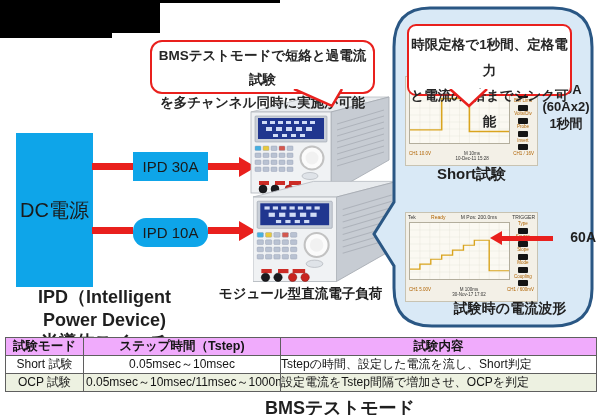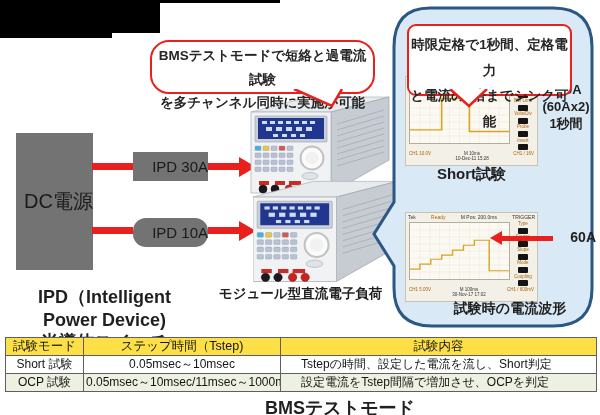--- a/index.html
+++ b/index.html
@@ -2,31 +2,31 @@
 <html><head>
 <meta charset="utf-8">
 <style>
   html,body{margin:0;padding:0;background:#fff;}
   .canvas{position:relative;width:600px;height:415px;background:#fff;overflow:hidden;
           font-family:"Liberation Sans","DejaVu Sans",sans-serif;color:#1a1a1a;}
   .abs{position:absolute;}
   
   .blackbar{background:#000;}
   
-  .flowbox{background:#737373;display:flex;align-items:center;justify-content:flex-end;}
-  .dc-box{left:16px;top:133px;width:77px;height:137px;font-size:20px;}
+  .flowbox{background:#0ea5e9;display:flex;align-items:center;justify-content:center;}
+  .dc-box{left:16px;top:133px;width:77px;height:154px;font-size:20px;}
   .ipd-box{width:75px;height:29px;font-size:15px;}
   
   .rline{background:#e9201d;height:7px;}
   .ahead-r{width:0;height:0;border-top:10px solid transparent;border-bottom:10px solid transparent;border-left:17px solid #e9201d;}
   .ahead-l{width:0;height:0;border-top:7px solid transparent;border-bottom:7px solid transparent;border-right:12px solid #e9201d;}
   
   .callout{background:#fff;border:2.5px solid #e9201d;border-radius:12px;text-align:center;
            font-weight:bold;color:#262626;}
-  .bms-callout{left:150px;top:40px;width:221px;height:48px;font-size:13.5px;line-height:1.75;padding-top:2px;border-radius:19px;}
+  .bms-callout{left:150px;top:40px;width:221px;height:48px;font-size:13.5px;line-height:1.75;padding-top:2px;}
   .rating-callout{left:407px;top:24px;width:161px;height:62px;font-size:13.5px;line-height:1.9;padding-top:6px;border-radius:9px;}
   
   .scope{position:absolute;width:133px;height:90px;background:#f3f0e7;border:1px solid #c8c3b2;box-sizing:border-box;}
   .scope .topbar{position:absolute;left:2px;top:0;right:2px;height:8px;font-size:5px;color:#333;
                  display:flex;justify-content:space-between;align-items:center;}
   .scope .plot{position:absolute;left:3px;top:9px;width:99px;height:56px;background:#fbf9f2;border:1px solid #b3ae9d;}
   .scope .plot svg{display:block;width:100%;height:100%;}
   .scope .sidebar{position:absolute;right:1px;top:8px;width:26px;height:66px;display:flex;flex-direction:column;
                   justify-content:space-between;align-items:center;padding:1px 0;box-sizing:border-box;}
   .menu-item{display:flex;flex-direction:column;align-items:center;line-height:1;}
@@ -35,24 +35,24 @@
   .scope .bottombar{position:absolute;left:3px;right:3px;bottom:1px;height:13px;font-size:4.5px;
                     display:flex;justify-content:space-between;}
   .scope .ro-orange{color:#b06300;}
   .scope .ro-center{text-align:center;color:#333;line-height:1.2;}
   
   .lbl-bold{font-weight:bold;color:#1f1f1f;text-align:center;}
   
   table.spec{position:absolute;left:5px;top:337px;width:591px;border-collapse:collapse;table-layout:fixed;
              font-size:12px;color:#151515;}
   table.spec td,table.spec th{border:1px solid #5f5f5f;padding:0 2px;height:17px;overflow:hidden;white-space:nowrap;}
-  table.spec th{background:#fde047;font-weight:normal;font-size:12.5px;}
+  table.spec th{background:#f0abfc;font-weight:bold;font-size:12.5px;}
   table.spec .shade{background:#edf1e1;}
   table.spec .c{text-align:center;}
-  table.spec .l{text-align:left;padding-left:20px;}
+  table.spec .l{text-align:left;padding-left:0;}
 </style>
 </head>
 <body>
 
 <div class="canvas">
 
   <div class="abs blackbar" style="left:0;top:0;width:280px;height:3px;"></div>
   <div class="abs blackbar" style="left:0;top:0;width:160px;height:33px;"></div>
   <div class="abs blackbar" style="left:0;top:33px;width:112px;height:5px;"></div>
 

